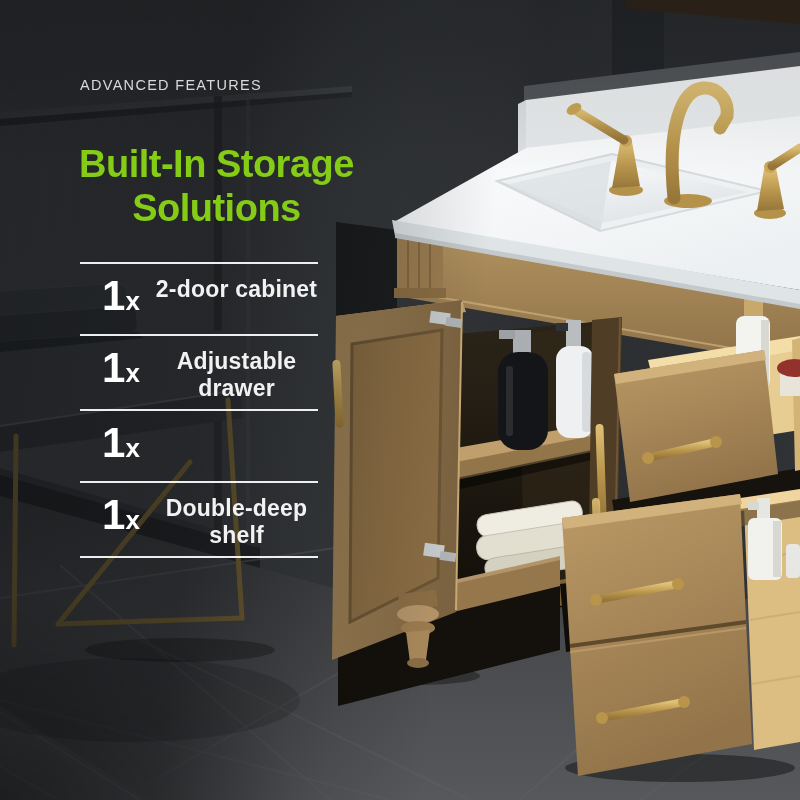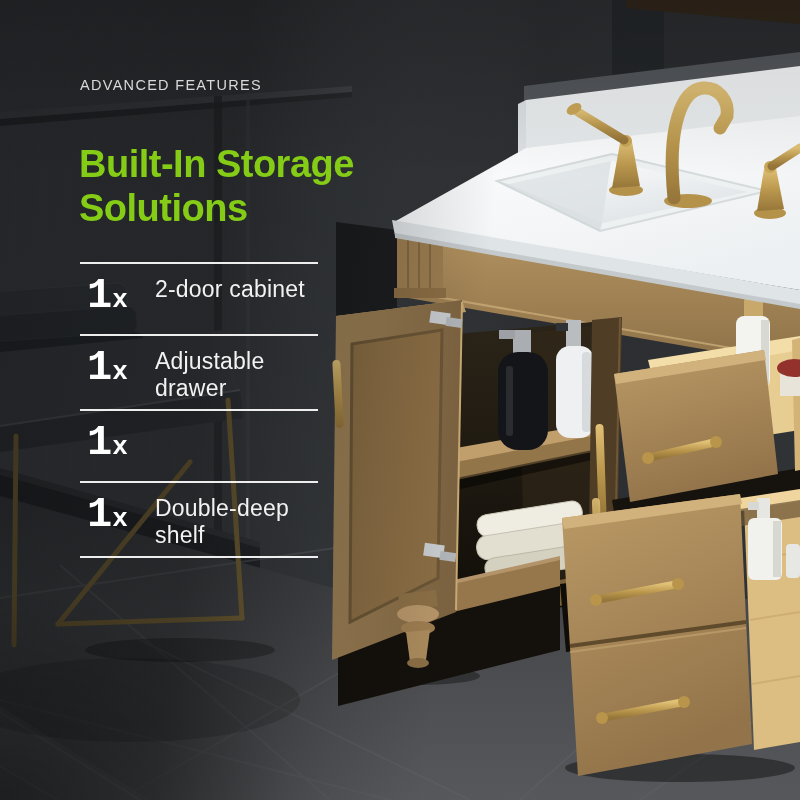--- a/index.html
+++ b/index.html
@@ -10,39 +10,39 @@
   }
   .scene{position:absolute;inset:0;}
   
   .shade{
     position:absolute;inset:0;pointer-events:none;
     background:
       radial-gradient(420px 300px at 0% 100%, rgba(0,0,0,0.40), rgba(0,0,0,0) 70%),
       linear-gradient(97deg, rgba(4,5,7,0.52) 0%, rgba(4,5,7,0.44) 28%, rgba(4,5,7,0.12) 47%, rgba(0,0,0,0) 58%),
       linear-gradient(180deg, rgba(0,0,0,0.16) 0%, rgba(0,0,0,0) 22%);
   }
-  .copy{position:absolute;inset:0;color:#fff;}
+  .copy{position:absolute;inset:0;color:#fff;text-align:center;}
   .eyebrow{
     position:absolute;left:80px;top:77px;
     font-size:14.5px;font-weight:500;letter-spacing:1.3px;color:#d8d9da;
   }
   .title{position:absolute;left:79px;top:142px;line-height:44px;
     font-size:38px;font-weight:800;letter-spacing:-0.5px;color:#84cc16;white-space:nowrap;}
   .features{position:absolute;left:80px;top:262px;width:238px;}
   .feature{
     display:flex;align-items:flex-start;
     border-top:2px solid rgba(255,255,255,0.92);
     padding:9px 0 7px 0;min-height:54px;
   }
   .feature:last-child{border-bottom:2px solid rgba(255,255,255,0.92);}
-  .qty{width:68px;padding-left:7px;color:#ffffff;white-space:nowrap;font-family:Liberation Mono, monospace;}
+  .qty{width:68px;padding-left:7px;color:#ffffff;white-space:nowrap;}
   .qty-n{font-size:42px;font-weight:800;line-height:46px;}
   .qty-x{font-size:26px;font-weight:700;}
   .fname{
-    flex:1;font-size:23px;line-height:27px;font-weight:400;
+    flex:1;font-size:23px;line-height:27px;font-weight:700;
     letter-spacing:0.2px;color:#f2f2f2;padding-top:3px;max-width:170px;
   }
 </style>
 </head>
 <body>
 
 <div class="stage">
 
   <svg class="scene" viewBox="0 0 800 800" width="800" height="800" aria-hidden="true">
     <defs>

